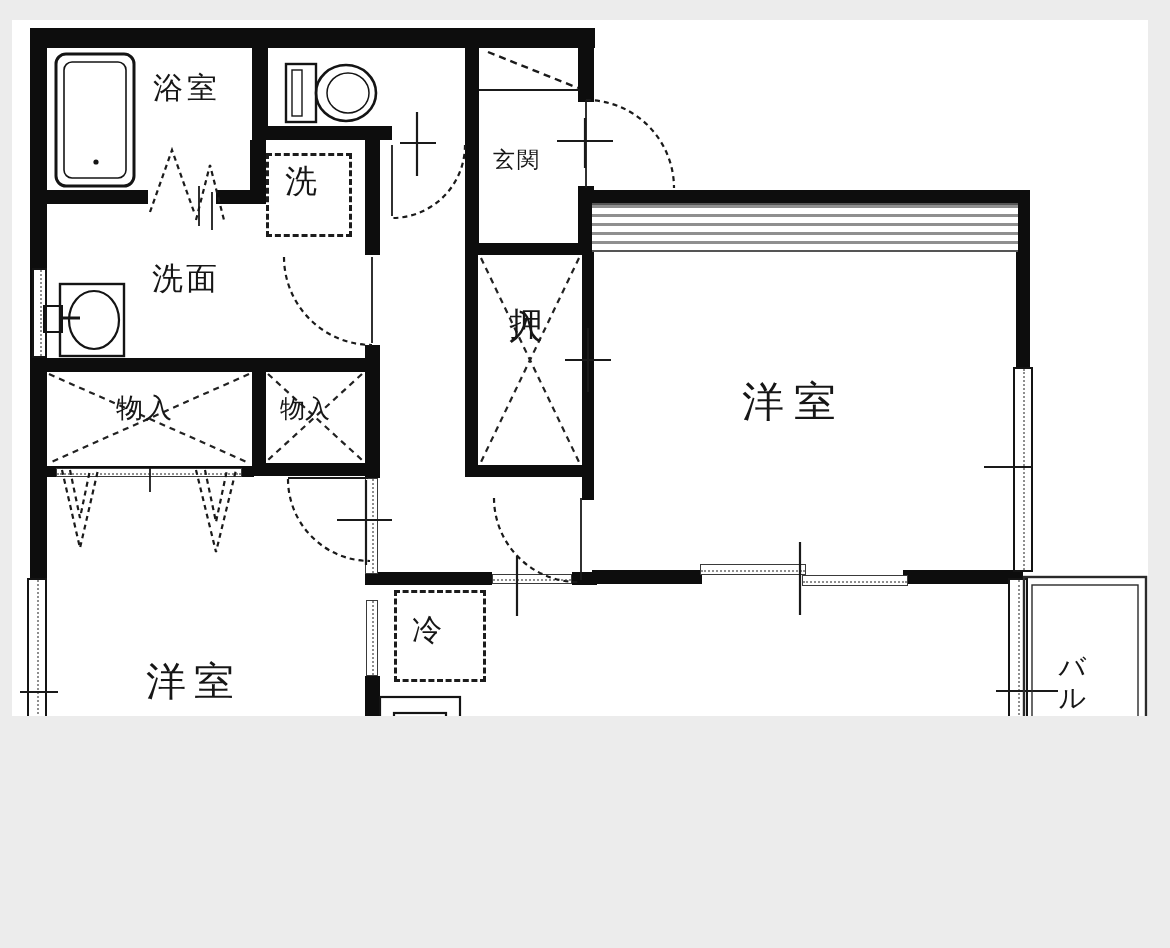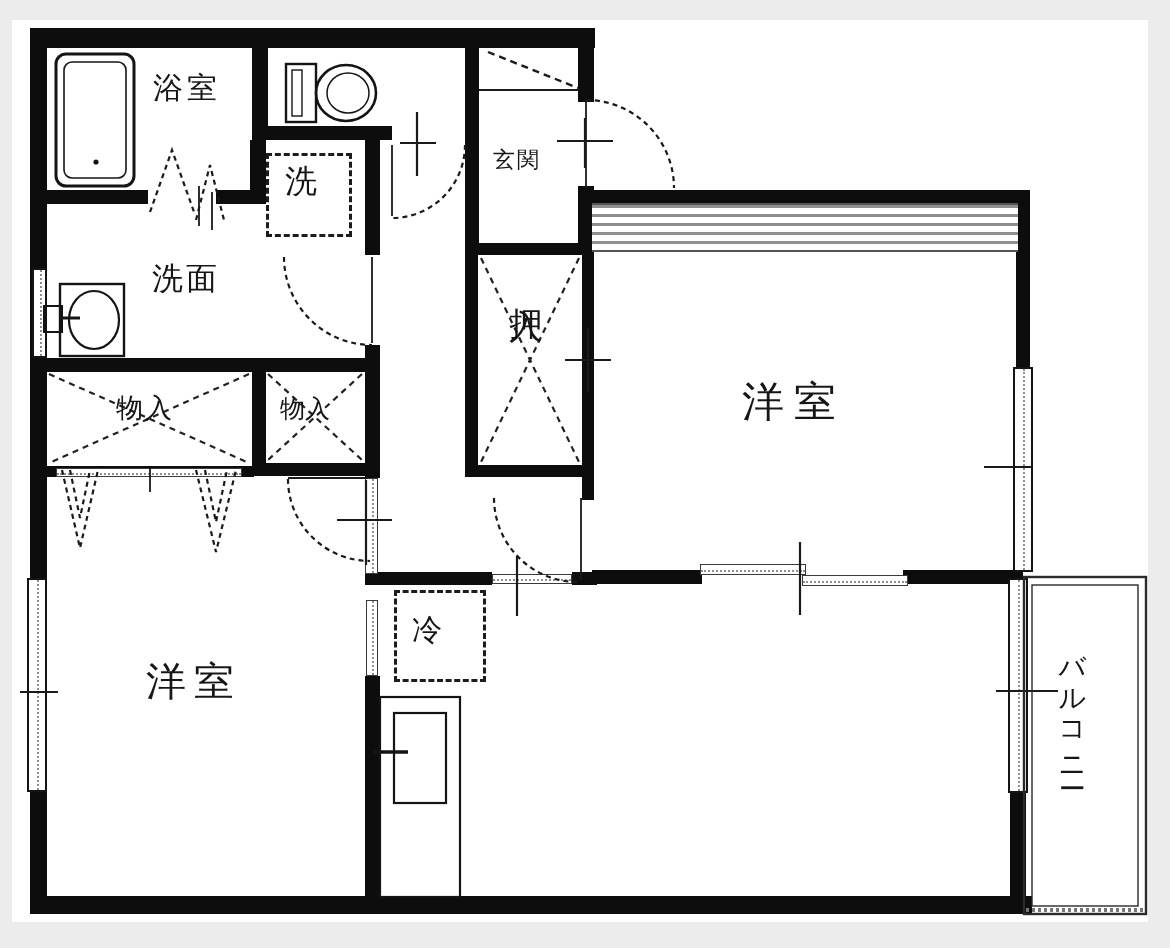--- a/index.html
+++ b/index.html
@@ -1,16 +1,16 @@
 <!DOCTYPE html>
 <html><head>
 <meta charset="utf-8">
 <style>
   html,body{margin:0;padding:0;background:#ececec;}
-  .stage{position:relative;width:1170px;height:948px;background:#ececec;overflow:hidden;
+  .stage{position:relative;width:1170px;height:716px;background:#ececec;overflow:hidden;
          font-family:"DejaVu Sans","Liberation Sans",sans-serif;}
   .paper{position:absolute;left:12px;top:20px;width:1136px;height:902px;background:#ffffff;}
   .w{position:absolute;background:#0d0d0d;}
   .stripe{position:absolute;background:repeating-linear-gradient(180deg,#8f8f8f 0 3px,#ffffff 3px 9px);
           border-top:2px solid #555;border-bottom:2px solid #555;}
   .win{position:absolute;background:#ffffff;border:2px solid #141414;box-sizing:border-box;}
   .win-v::after{content:"";position:absolute;top:0;bottom:0;left:50%;width:0;border-left:2px dotted #8f8f8f;}
   .win-h::after{content:"";position:absolute;left:0;right:0;top:50%;height:0;border-top:2px dotted #8f8f8f;}
   .slide{position:absolute;background:#ffffff;border:1.5px solid #3a3a3a;box-sizing:border-box;}
   .dash-box{position:absolute;border:3px dashed #1c1c1c;box-sizing:border-box;background:#ffffff;}

